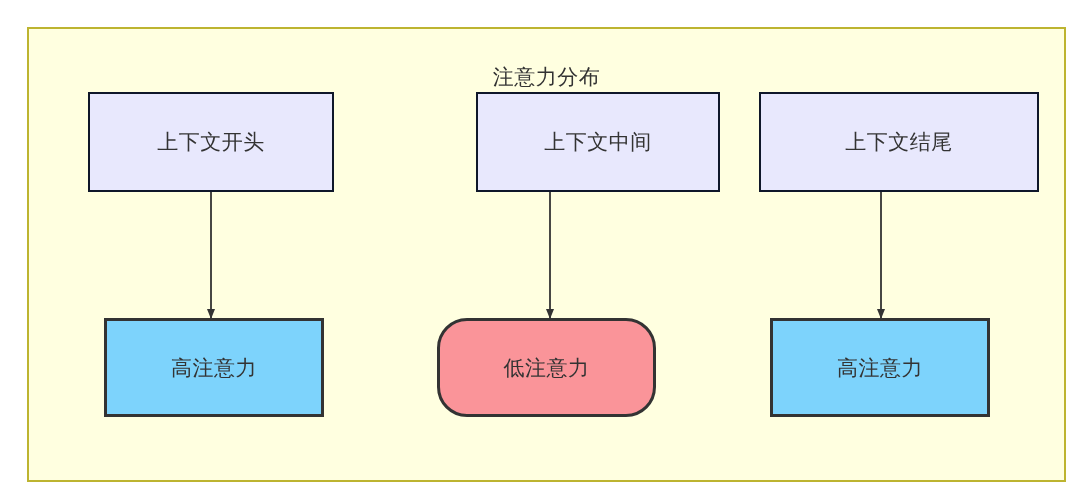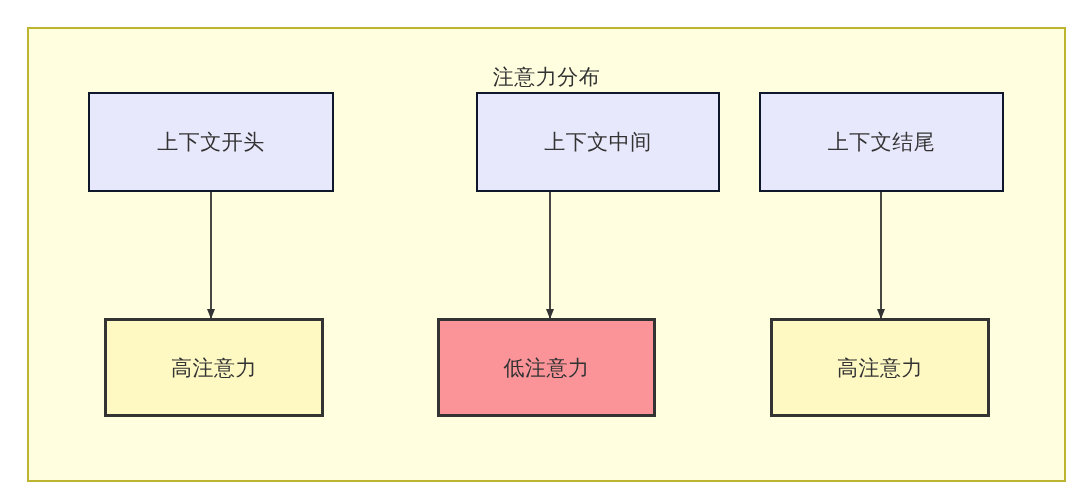--- a/index.html
+++ b/index.html
@@ -51,21 +51,21 @@
     letter-spacing: 0.5px;
     white-space: nowrap;
   }
   .node.ctx {
     background: #E8E8FD;
     border: 2px solid #0f172a;
   }
   .node.attn {
     border: 3px solid #333333;
   }
-  .node.attn.high { background: #fef9c3; text-align: center; }
+  .node.attn.high { background: #7dd3fc; text-align: center; }
   .node.attn.low  { background: #FA9499; }
 
   .edge-layer {
     position: absolute;
     left: 0;
     top: 0;
     width: 1080px;
     height: 496px;
     pointer-events: none;
   }
@@ -95,24 +95,24 @@
   <div id="nodes">
       <div class="node ctx" style="left: 88px; top: 92px; width: 246px; height: 100px;">
         <span>上下文开头</span>
       </div>
       <div class="node attn high" style="left: 104px; top: 318px; width: 220px; height: 99px;">
         <span>高注意力</span>
       </div>
       <div class="node ctx" style="left: 428px; top: 92px; width: 244px; height: 100px; margin-left: 48px;">
         <span>上下文中间</span>
       </div>
-      <div class="node attn low" style="left: 437px; top: 318px; width: 219px; height: 99px;">
+      <div class="node attn low" style="left: 437px; top: 318px; width: 219px; height: 99px; border-radius: 30px;">
         <span>低注意力</span>
       </div>
-      <div class="node ctx" style="left: 759px; top: 92px; width: 245px; height: 100px; text-align: center;">
+      <div class="node ctx" style="left: 759px; top: 92px; width: 280px; height: 100px; text-align: center;">
         <span>上下文结尾</span>
       </div>
       <div class="node attn high" style="left: 770px; top: 318px; width: 220px; height: 99px;">
         <span>高注意力</span>
       </div>
     </div>
 
 </div>
 
 </body></html>

